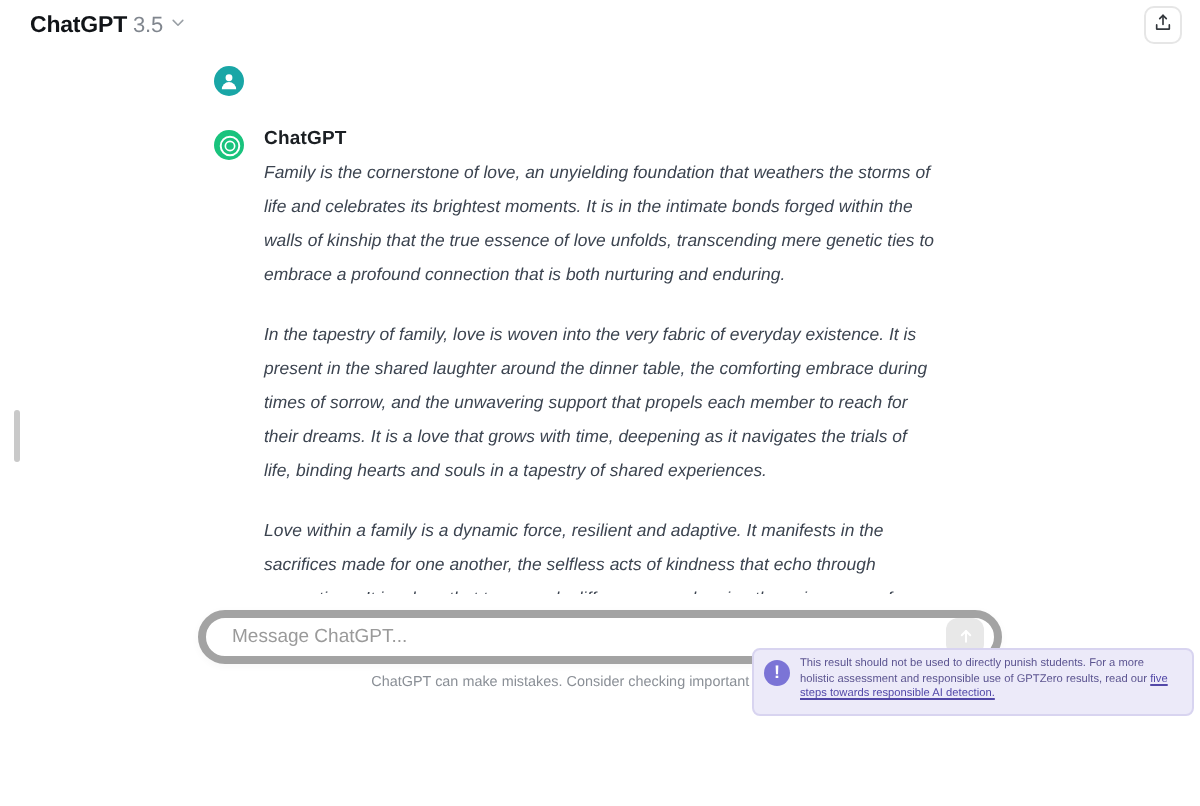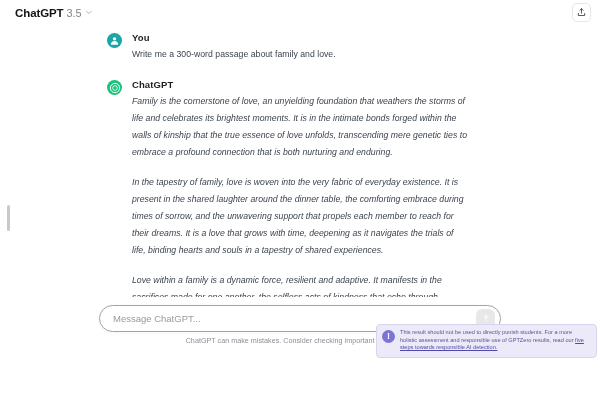--- a/index.html
+++ b/index.html
@@ -55,21 +55,21 @@
   .text p { margin-bottom: 13px; font-style: italic; }
   .text p:last-child { margin-bottom: 0; }
 
   
   .composer-wrap {
     position: absolute; left: 0; bottom: 0; width: 600px; height: 63px;
     background: #ffffff;
   }
   .composer {
     position: absolute; left: 99px; top: 8px; width: 402px; height: 27px;
-    border: 1px solid #a3a3a3; border-radius: 14px; background: #fff;
+    border: 4px solid #a3a3a3; border-radius: 14px; background: #fff;
     display: flex; align-items: center; padding: 0 5px 0 13px;
     box-shadow: 0 1px 4px rgba(0,0,0,0.035);
     justify-content: space-between;
   }
   .composer-input {
     flex: 1; border: none; outline: none; background: transparent;
     font-family: "Liberation Sans", sans-serif; font-size: 9.5px; color: #1b1f23;
   }
   .composer-input::placeholder { color: #9a9a9a; }
   .send-btn {
@@ -134,24 +134,20 @@
   </div>
 
   <div class="thread">
 
     <div class="msg">
       <div class="avatar user">
         <svg viewBox="0 0 16 16" width="11" height="11">
           <circle cx="8" cy="5.6" r="2.5" fill="#ffffff"></circle>
           <path d="M2.8 14 a5.2 5.2 0 0 1 10.4 0 z" fill="#ffffff"></path>
         </svg>
-      </div>
-      <div class="msg-body">
-        <div class="role">You</div>
-        <div class="text">Write me a 300-word passage about family and love.</div>
       </div>
     </div>
 
     <div class="msg" style="padding-top:16px;">
       <div class="avatar bot">
         <svg viewBox="0 0 16 16" width="12" height="12">
           <circle cx="8" cy="8" r="6.2" fill="none" stroke="#ffffff" stroke-width="1.3"></circle>
           <circle cx="8" cy="8" r="3.1" fill="none" stroke="#ffffff" stroke-width="1.1"></circle>
         </svg>
       </div>

